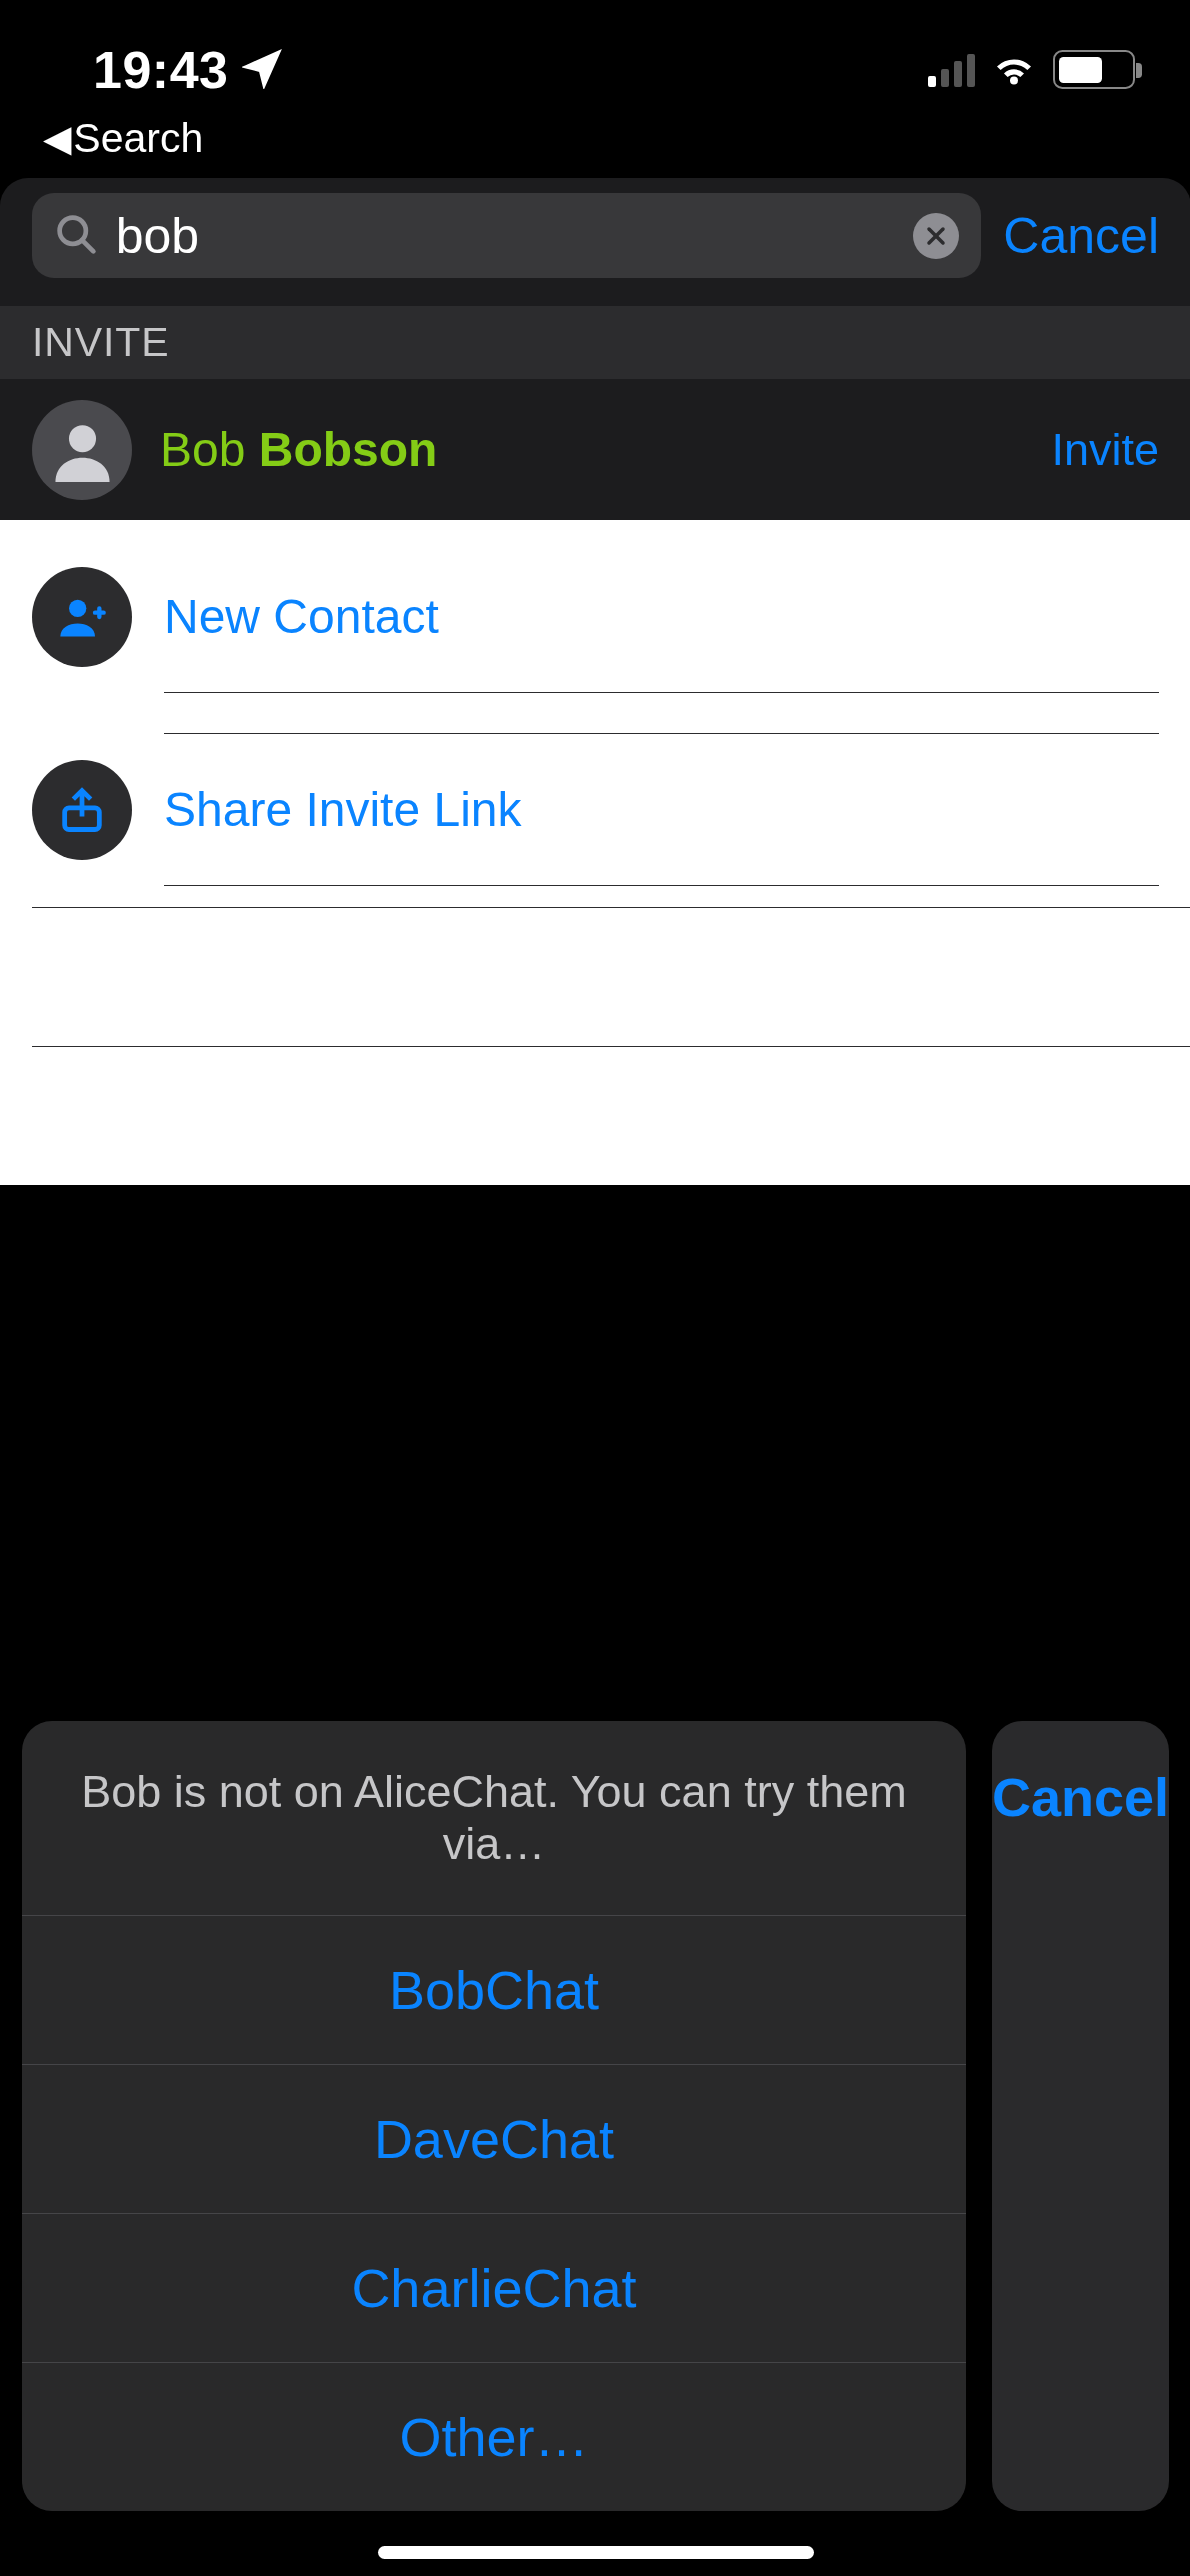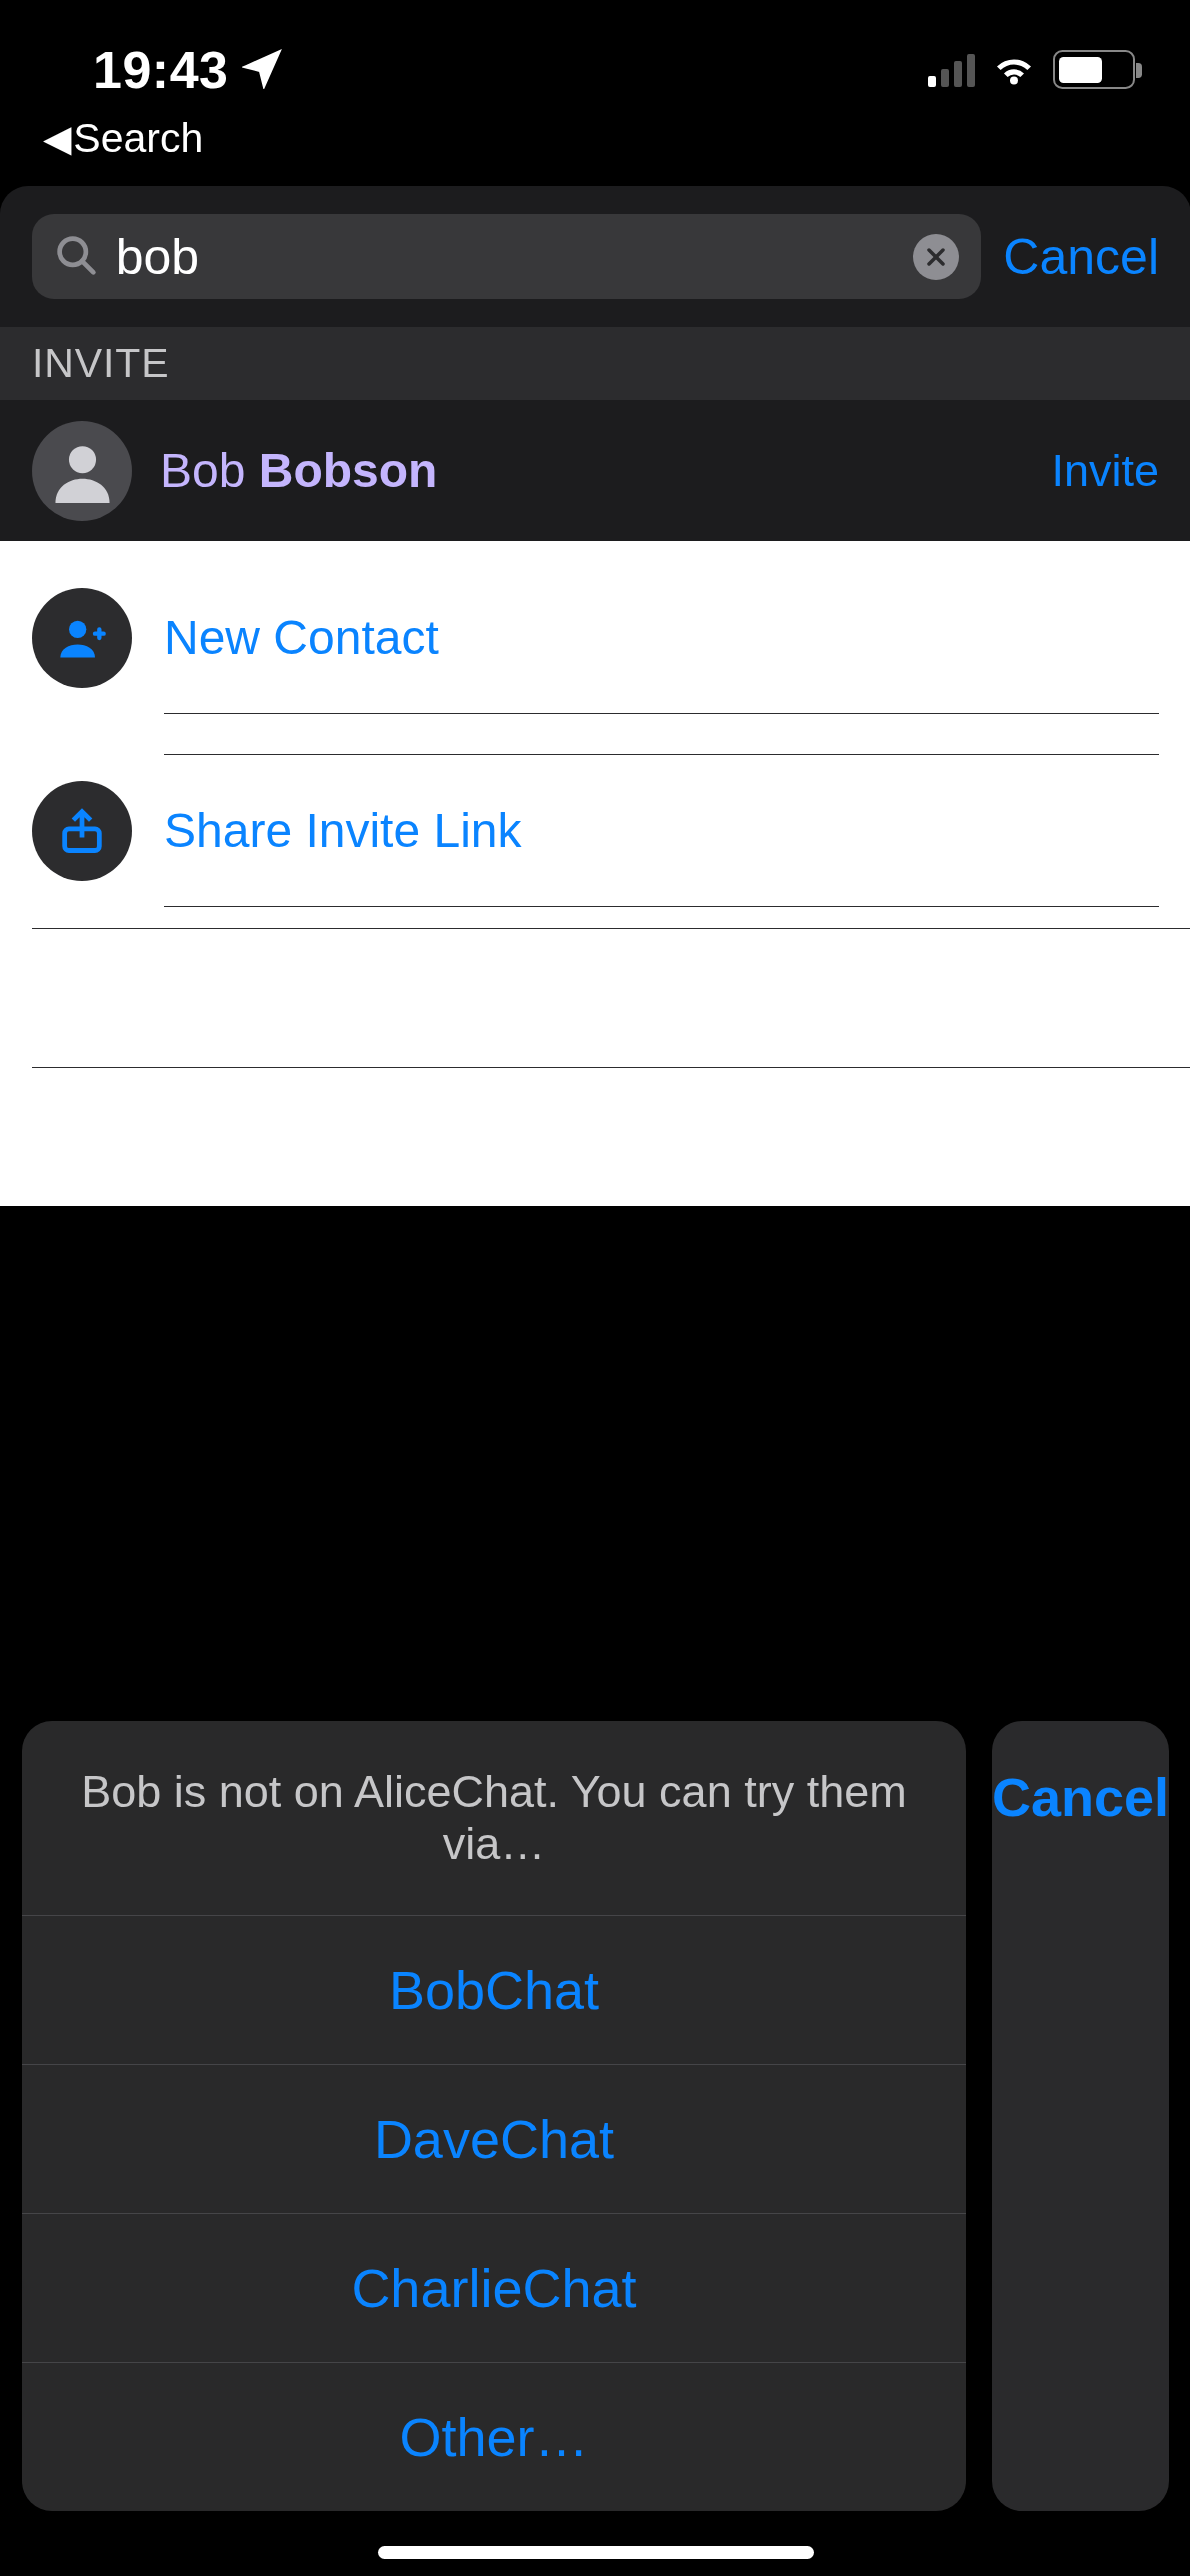--- a/index.html
+++ b/index.html
@@ -49,22 +49,21 @@
     display:flex; align-items:center; gap:1.9px;
     padding: 3.7px 0 16.7px 43px;
     font-size: 41px; color:#fff;
   }
   .back-search .chev { font-size: 37px; }
 
   
   .search-container {
     background: #1c1c1e;
     border-radius: 28px 28px 0 0;
-    padding-top: 28px;
-    margin-top: 8px;
+    padding-top: 15px;
   }
   .search-row {
     display:flex; align-items:center; gap: 22px;
     padding: 0 32px 28px 32px;
   }
   .search-field {
     flex:1; display:flex; align-items:center; gap:16.7px;
     background: #38383a;
     border-radius: 22px;
     height: 85px;
@@ -94,21 +93,21 @@
   .contact-row {
     display:flex; align-items:center; gap: 28px;
     background:#1c1c1e;
     padding: 20.4px 32px;
   }
   .avatar {
     width: 100px; height:100px; border-radius:50%;
     background:#4a4a4e; display:flex; align-items:center; justify-content:center;
   }
   .avatar svg { width: 65px; height:65px; fill:#d1d1d6; }
-  .contact-name { flex:1; font-size: 48px; color:#c4b5fd; font-weight:400;}
+  .contact-name { flex:1; font-size: 48px; color:#84cc16; font-weight:400;}
   .contact-name .last { font-weight:700; }
   .invite-link { color:#0a84ff; font-size:45px; }
 
   
   .more-list { background:#ffffff; }
   .more-row {
     display:flex; align-items:center; gap: 32px;
     padding: 20.4px 32px;
   }
   .more-icon {

